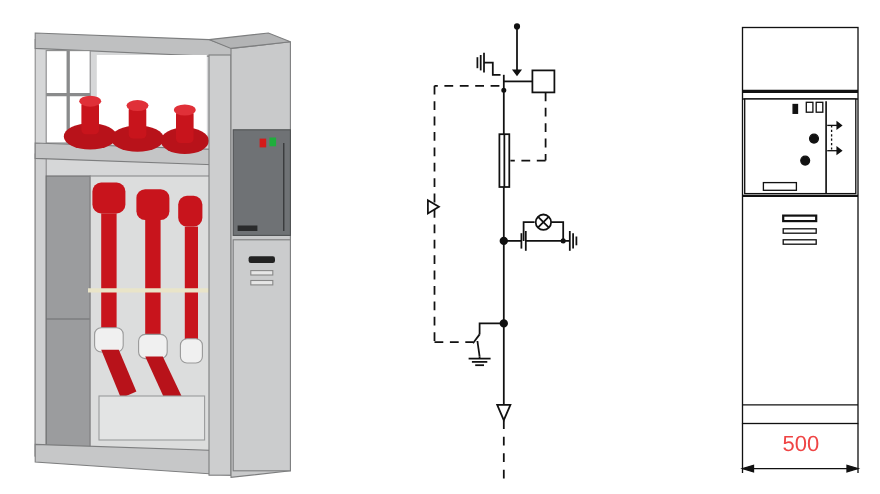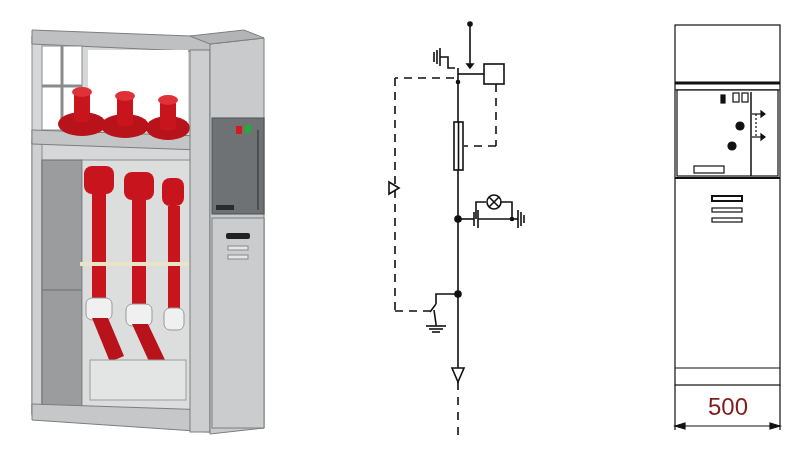--- a/index.html
+++ b/index.html
@@ -2,21 +2,21 @@
 <html><head>
 <meta charset="utf-8">
 <style>
   html,body{margin:0;padding:0;background:#ffffff;}
   body{width:800px;height:449px;position:relative;overflow:hidden;font-family:"Liberation Sans",sans-serif;}
   .panel{position:absolute;top:0;}
   #render{left:0;width:290px;height:449px;}
   #schematic{left:370px;width:180px;height:449px;}
   #front{left:650px;width:150px;height:449px;}
   svg{display:block;}
-  .dim-label{position:absolute;left:58px;top:393px;width:40px;text-align:center;font-size:24px;color:#7f1d1d;font-family:"Liberation Sans",sans-serif;}
+  .dim-label{position:absolute;left:58px;top:393px;width:40px;text-align:center;font-size:20px;color:#ef4444;font-family:"Liberation Sans",sans-serif;}
 </style>
 </head>
 <body>
 
 <div id="render" class="panel">
   <svg width="290" height="449" viewBox="0 0 290 449">
 
     <polygon points="32,36 210,44 210,430 32,414" fill="#d6d7d8" stroke="#8a8b8c" stroke-width="1"></polygon>
 
     <polygon points="32,30 190,36 212,44 210,52 32,44" fill="#bfc0c1" stroke="#7d7e7f"></polygon>

